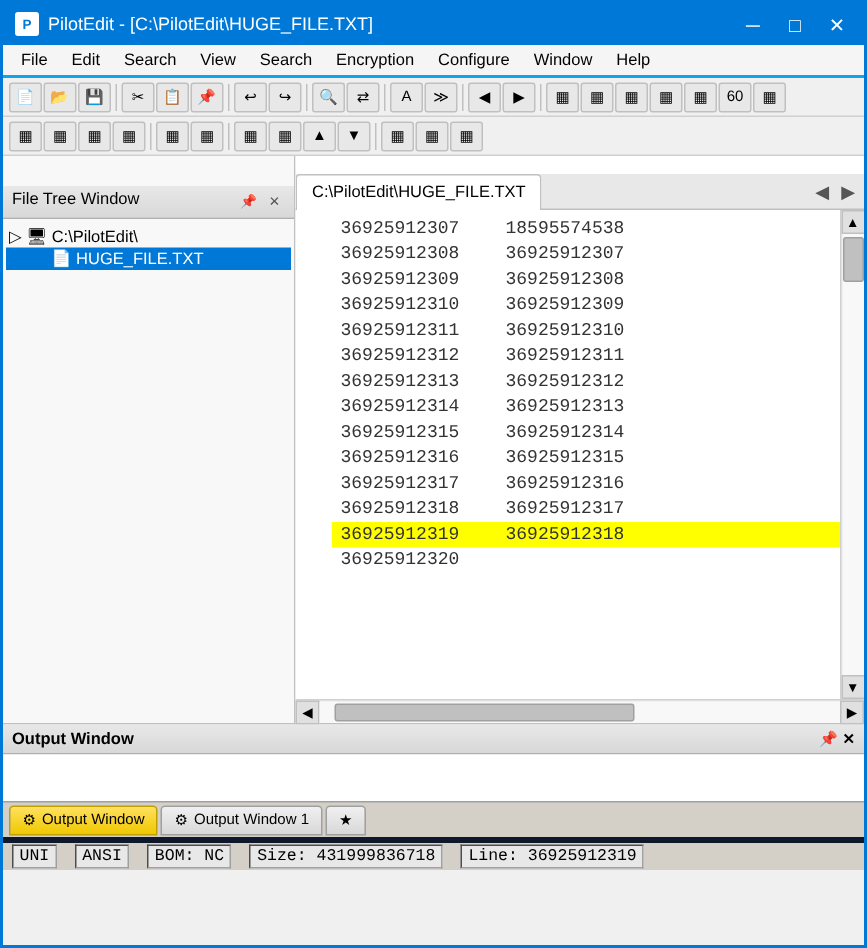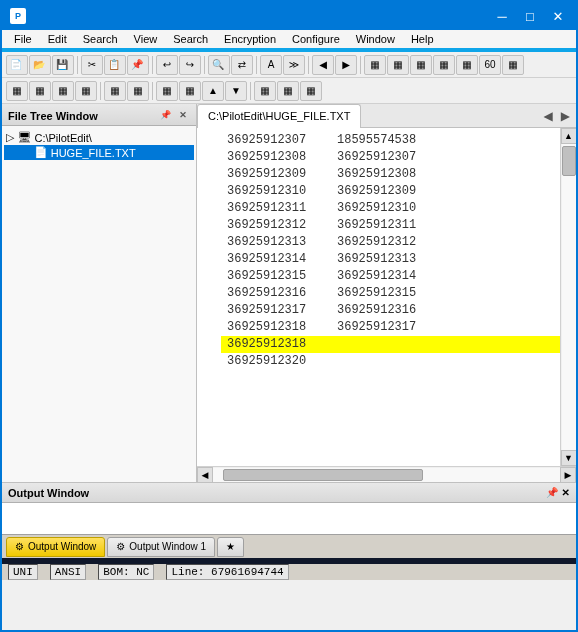--- a/index.html
+++ b/index.html
@@ -51,21 +51,21 @@
       border-radius: 3px;
       font-size: 13px;
       color: white;
     }
 
     
     #menu-bar {
       background: #f5f5f5;
       display: flex;
       align-items: center;
-      border-bottom: 4px solid #0ea5e9;
+      border-bottom: 2px solid #0ea5e9;
       height: 22px;
       padding: 0 4px;
     }
     .menu-item {
       padding: 2px 8px;
       cursor: pointer;
       font-size: 11px;
       height: 100%;
       display: flex; align-items: center;
     }
@@ -111,25 +111,26 @@
       background: #f8f8f8;
       border-right: 1px solid #c0c0c0;
       display: flex;
       flex-direction: column;
     }
     #file-tree-header {
       background: linear-gradient(to bottom, #e8e8e8, #d8d8d8);
       border-bottom: 1px solid #b0b0b0;
       padding: 3px 6px;
       display: flex;
-      align-items: flex-end;
+      align-items: flex-start;
       justify-content: space-between;
       font-size: 11px;
-      font-weight: bold;
+      font-weight: normal;
       height: 22px;
+      margin-top: 20px;
     }
     #file-tree-header-controls {
       display: flex; gap: 3px;
     }
     .tree-ctrl-btn {
       width: 14px; height: 14px;
       display: flex; align-items: center; justify-content: center;
       cursor: pointer; font-size: 9px; color: #555;
     }
     #file-tree-content {
@@ -157,20 +158,21 @@
       background: white;
     }
     #editor-tab-bar {
       background: #e8e8e8;
       border-bottom: 1px solid #c0c0c0;
       display: flex;
       align-items: center;
       justify-content: space-between;
       padding: 0;
       height: 24px;
+      margin-top: 12px;
     }
     #editor-tab {
       background: white;
       border: 1px solid #c0c0c0;
       border-bottom: none;
       padding: 3px 10px;
       font-size: 11px;
       cursor: pointer;
       height: 24px;
       display: flex; align-items: center;
@@ -319,21 +321,21 @@
       white-space: nowrap;
     }
     .bottom-tab.active {
       background: linear-gradient(to bottom, #ffe060, #f0c800);
       border-color: #c0a000;
     }
 
     
     #status-bar {
       background: #d4d0c8;
-      border-top: 6px solid #0f172a;
+      border-top: 4px solid #0f172a;
       display: flex;
       align-items: center;
       height: 22px;
       padding: 0 6px;
       gap: 12px;
       font-size: 11px;
       font-family: 'Courier New', monospace;
     }
     .status-item {
       padding: 1px 4px;
@@ -342,20 +344,21 @@
       height: 16px;
       display: flex; align-items: center;
     }
   </style>
 </head>
 <body>
 
 <div id="title-bar">
   <div id="title-bar-left">
     <div id="title-icon">P</div>
+    <span id="title-text">PilotEdit - [C:\PilotEdit\HUGE_FILE.TXT]</span>
   </div>
   <div id="title-controls">
     <div class="title-btn">─</div>
     <div class="title-btn">□</div>
     <div class="title-btn close">✕</div>
   </div>
 </div>
 
 <div id="menu-bar">
 <div class="menu-item">File</div>
@@ -493,20 +496,21 @@
           </div>
           <div class="code-line">
             <span class="col1">36925912317</span>
             <span class="col2">36925912316</span>
           </div>
           <div class="code-line">
             <span class="col1">36925912318</span>
             <span class="col2">36925912317</span>
           </div>
           <div class="code-line highlighted">
+            <span class="col1">36925912319</span>
             <span class="col2">36925912318</span>
           </div>
           <div class="code-line">
             <span class="col1">36925912320</span>
             <span class="col2"></span>
           </div>
         </div>
       <div id="editor-scrollbar-v">
         <div class="scroll-arrow">▲</div>
         <div class="scroll-track">
@@ -547,14 +551,15 @@
     </div>
     <div class="bottom-tab">
       <span>★</span>
     </div>
   </div>
 
 <div id="status-bar">
   <div class="status-item">UNI</div>
   <div class="status-item">ANSI</div>
   <div class="status-item">BOM: NC</div>
-  <div class="status-item">Line: 67961694744</div>
+  <div class="status-item">Size: 431999836718</div>
+  <div class="status-item">Line: 36925912319</div>
 </div>
 
 </body></html>

